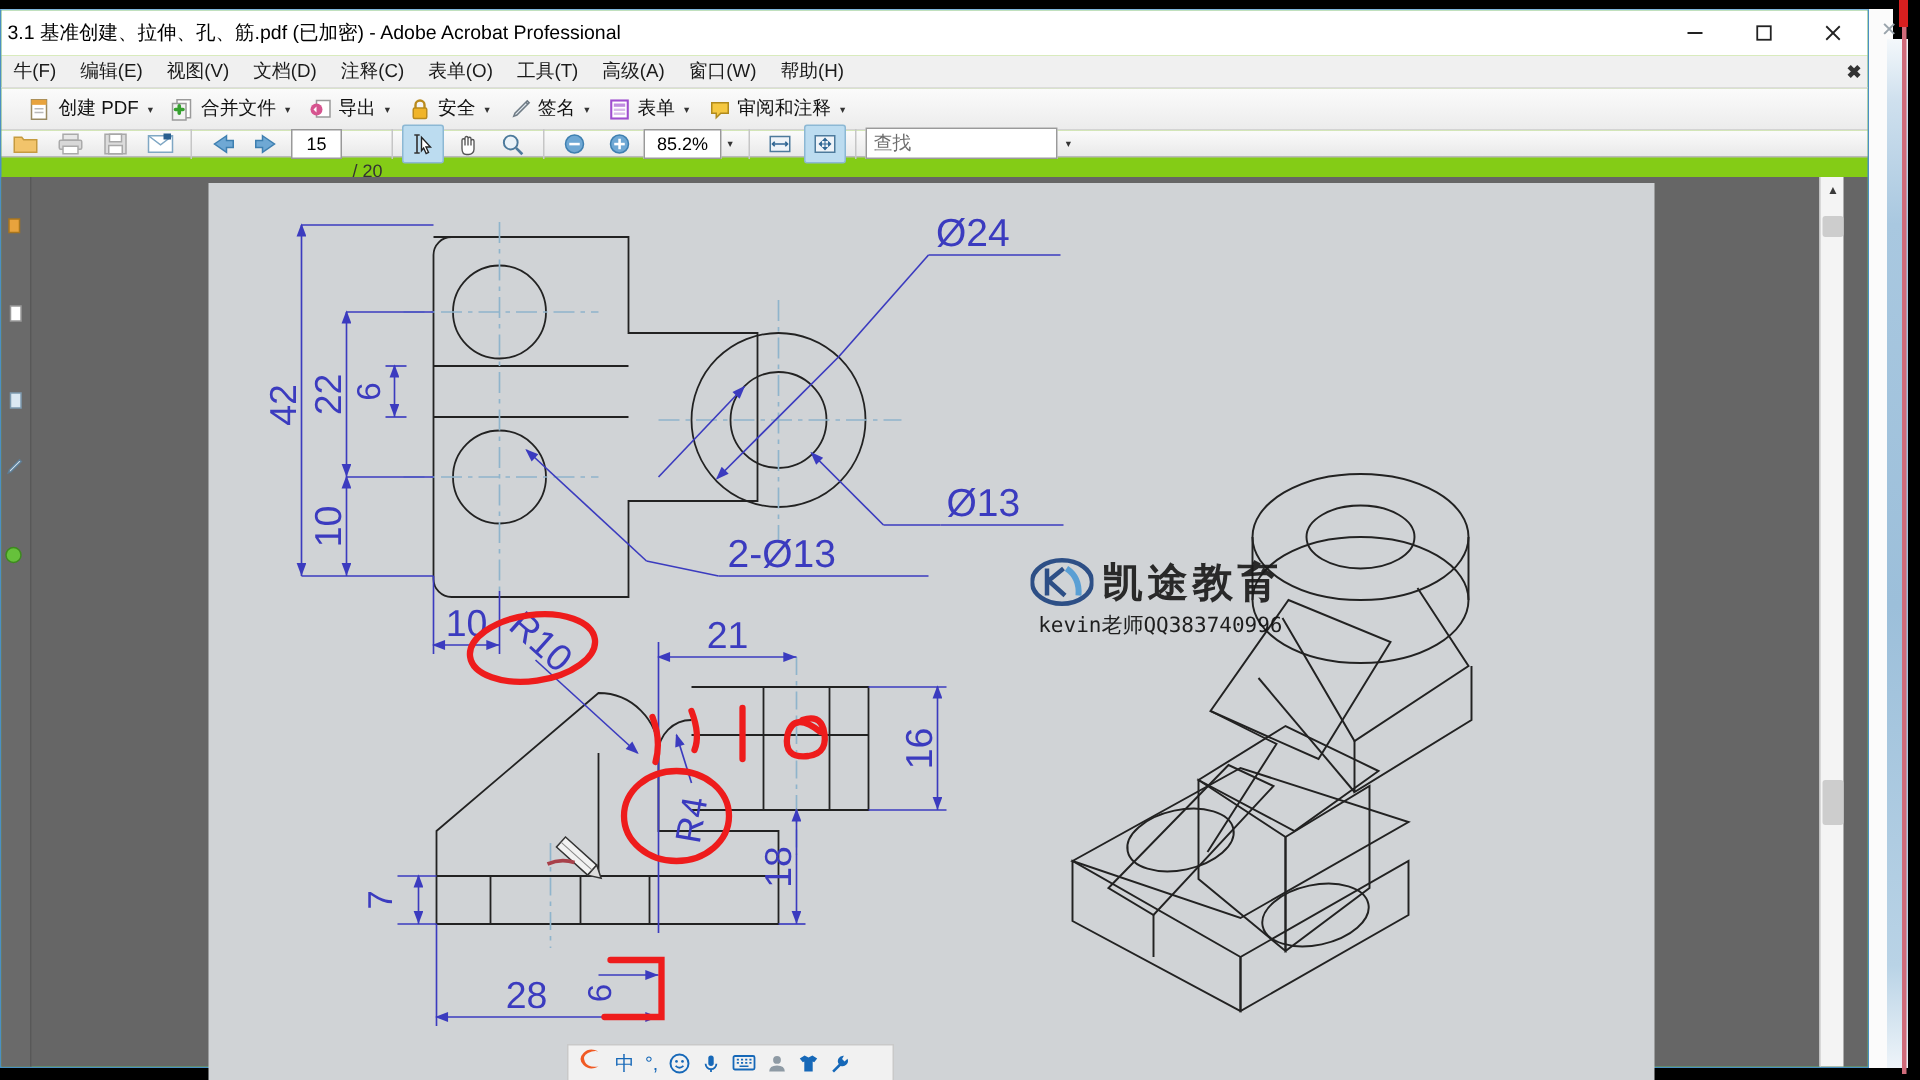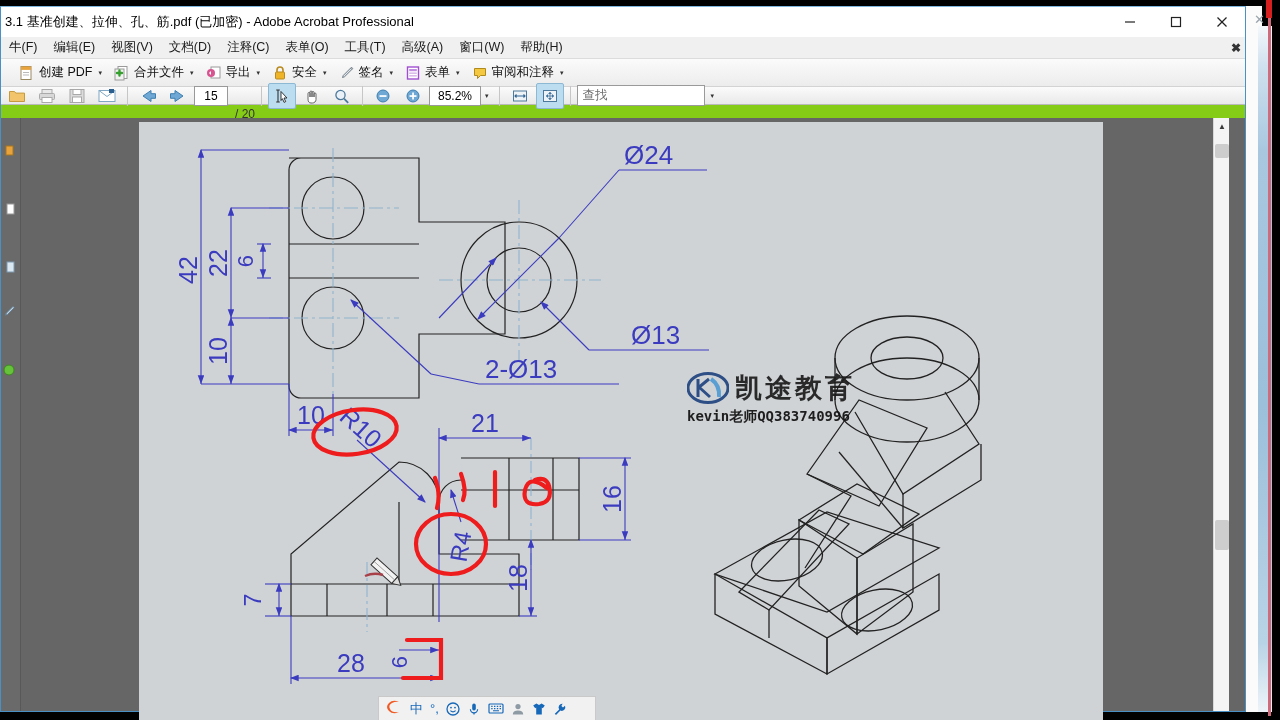--- a/index.html
+++ b/index.html
@@ -137,21 +137,21 @@
 
   
   .watermark { position:absolute; left:640px; top:378px;margin-left:48px; }
   .wm-row1 { display:flex; align-items:center; gap:6px; }
   .wm-cn {
     font-family:"DejaVu Serif", serif; font-size:27px; font-weight:bold; color:#1b1b1b;
     letter-spacing:3px; opacity:.92;
   }
   .wm-row2 {
     font-family:"DejaVu Sans Mono", monospace; font-size:14px; color:#111; margin-top:2px;
-    letter-spacing:0px; font-weight:bold; opacity:.93;
+    letter-spacing:0px; font-weight:normal; opacity:.93;text-align:right;
   }
   
   .ic { width:16px;height:16px;display:inline-block;position:relative;}
 </style>
 </head>
 <body>
 
 <div id="app">
 
   <div class="win">

